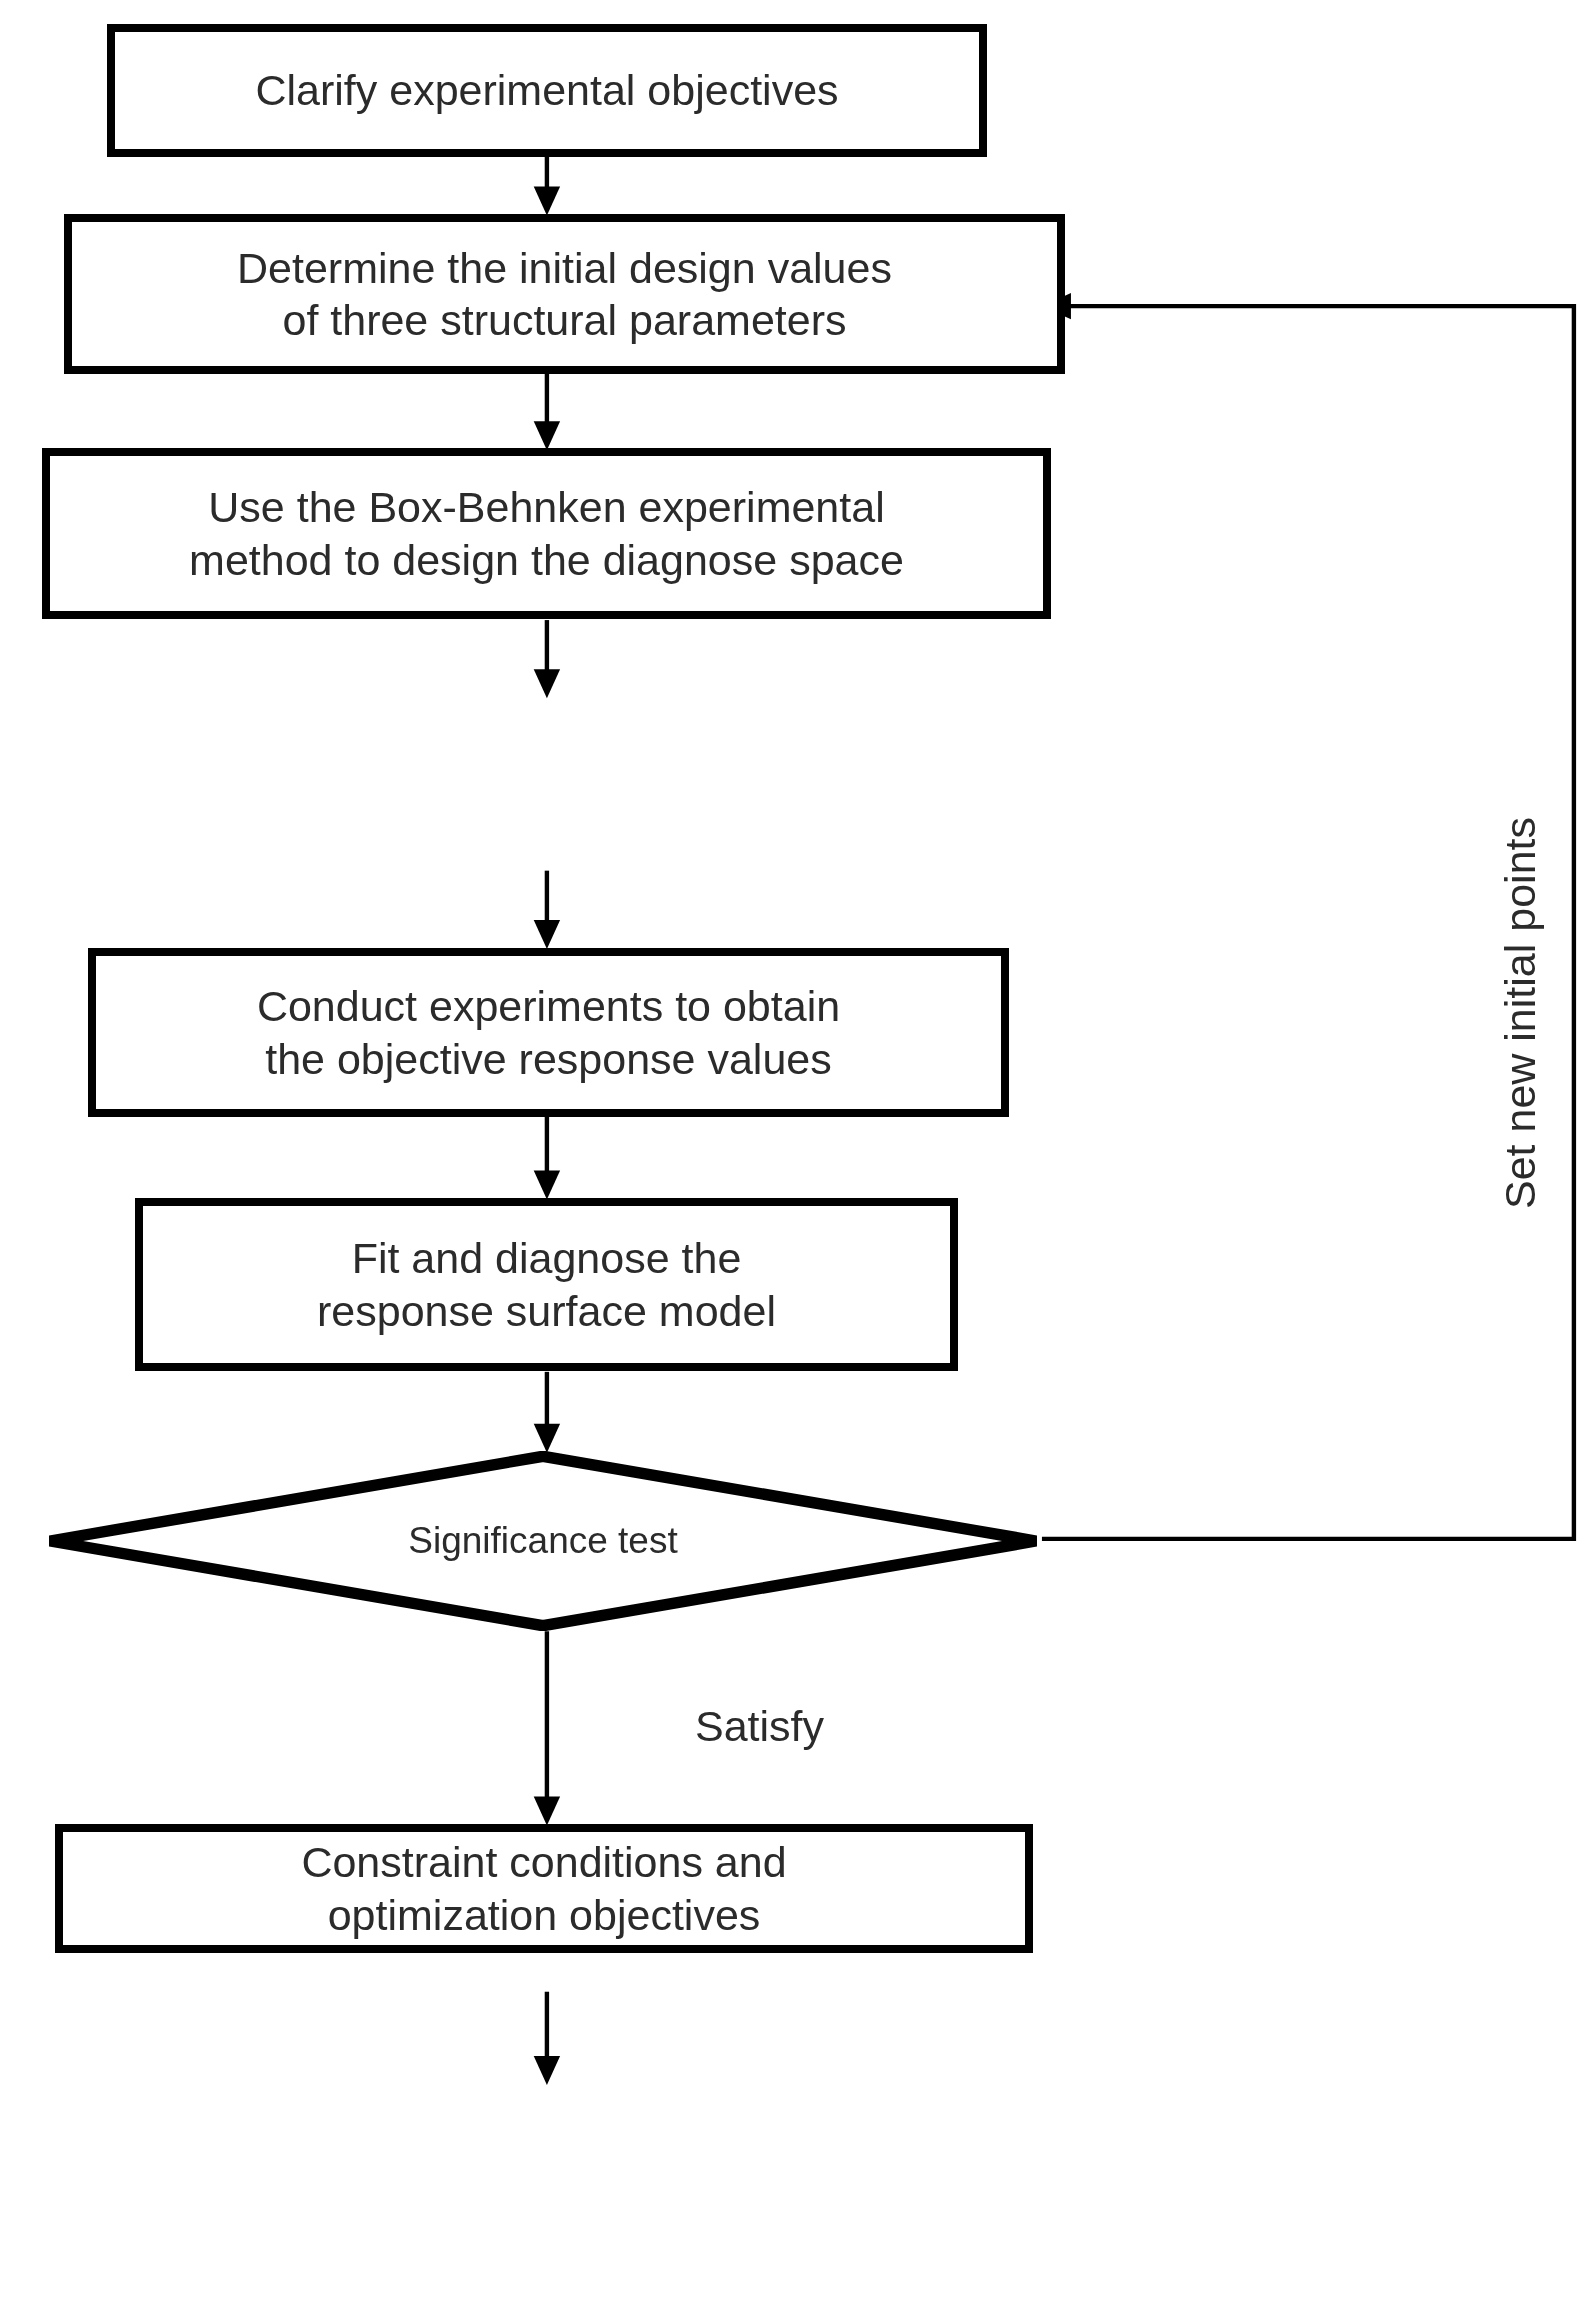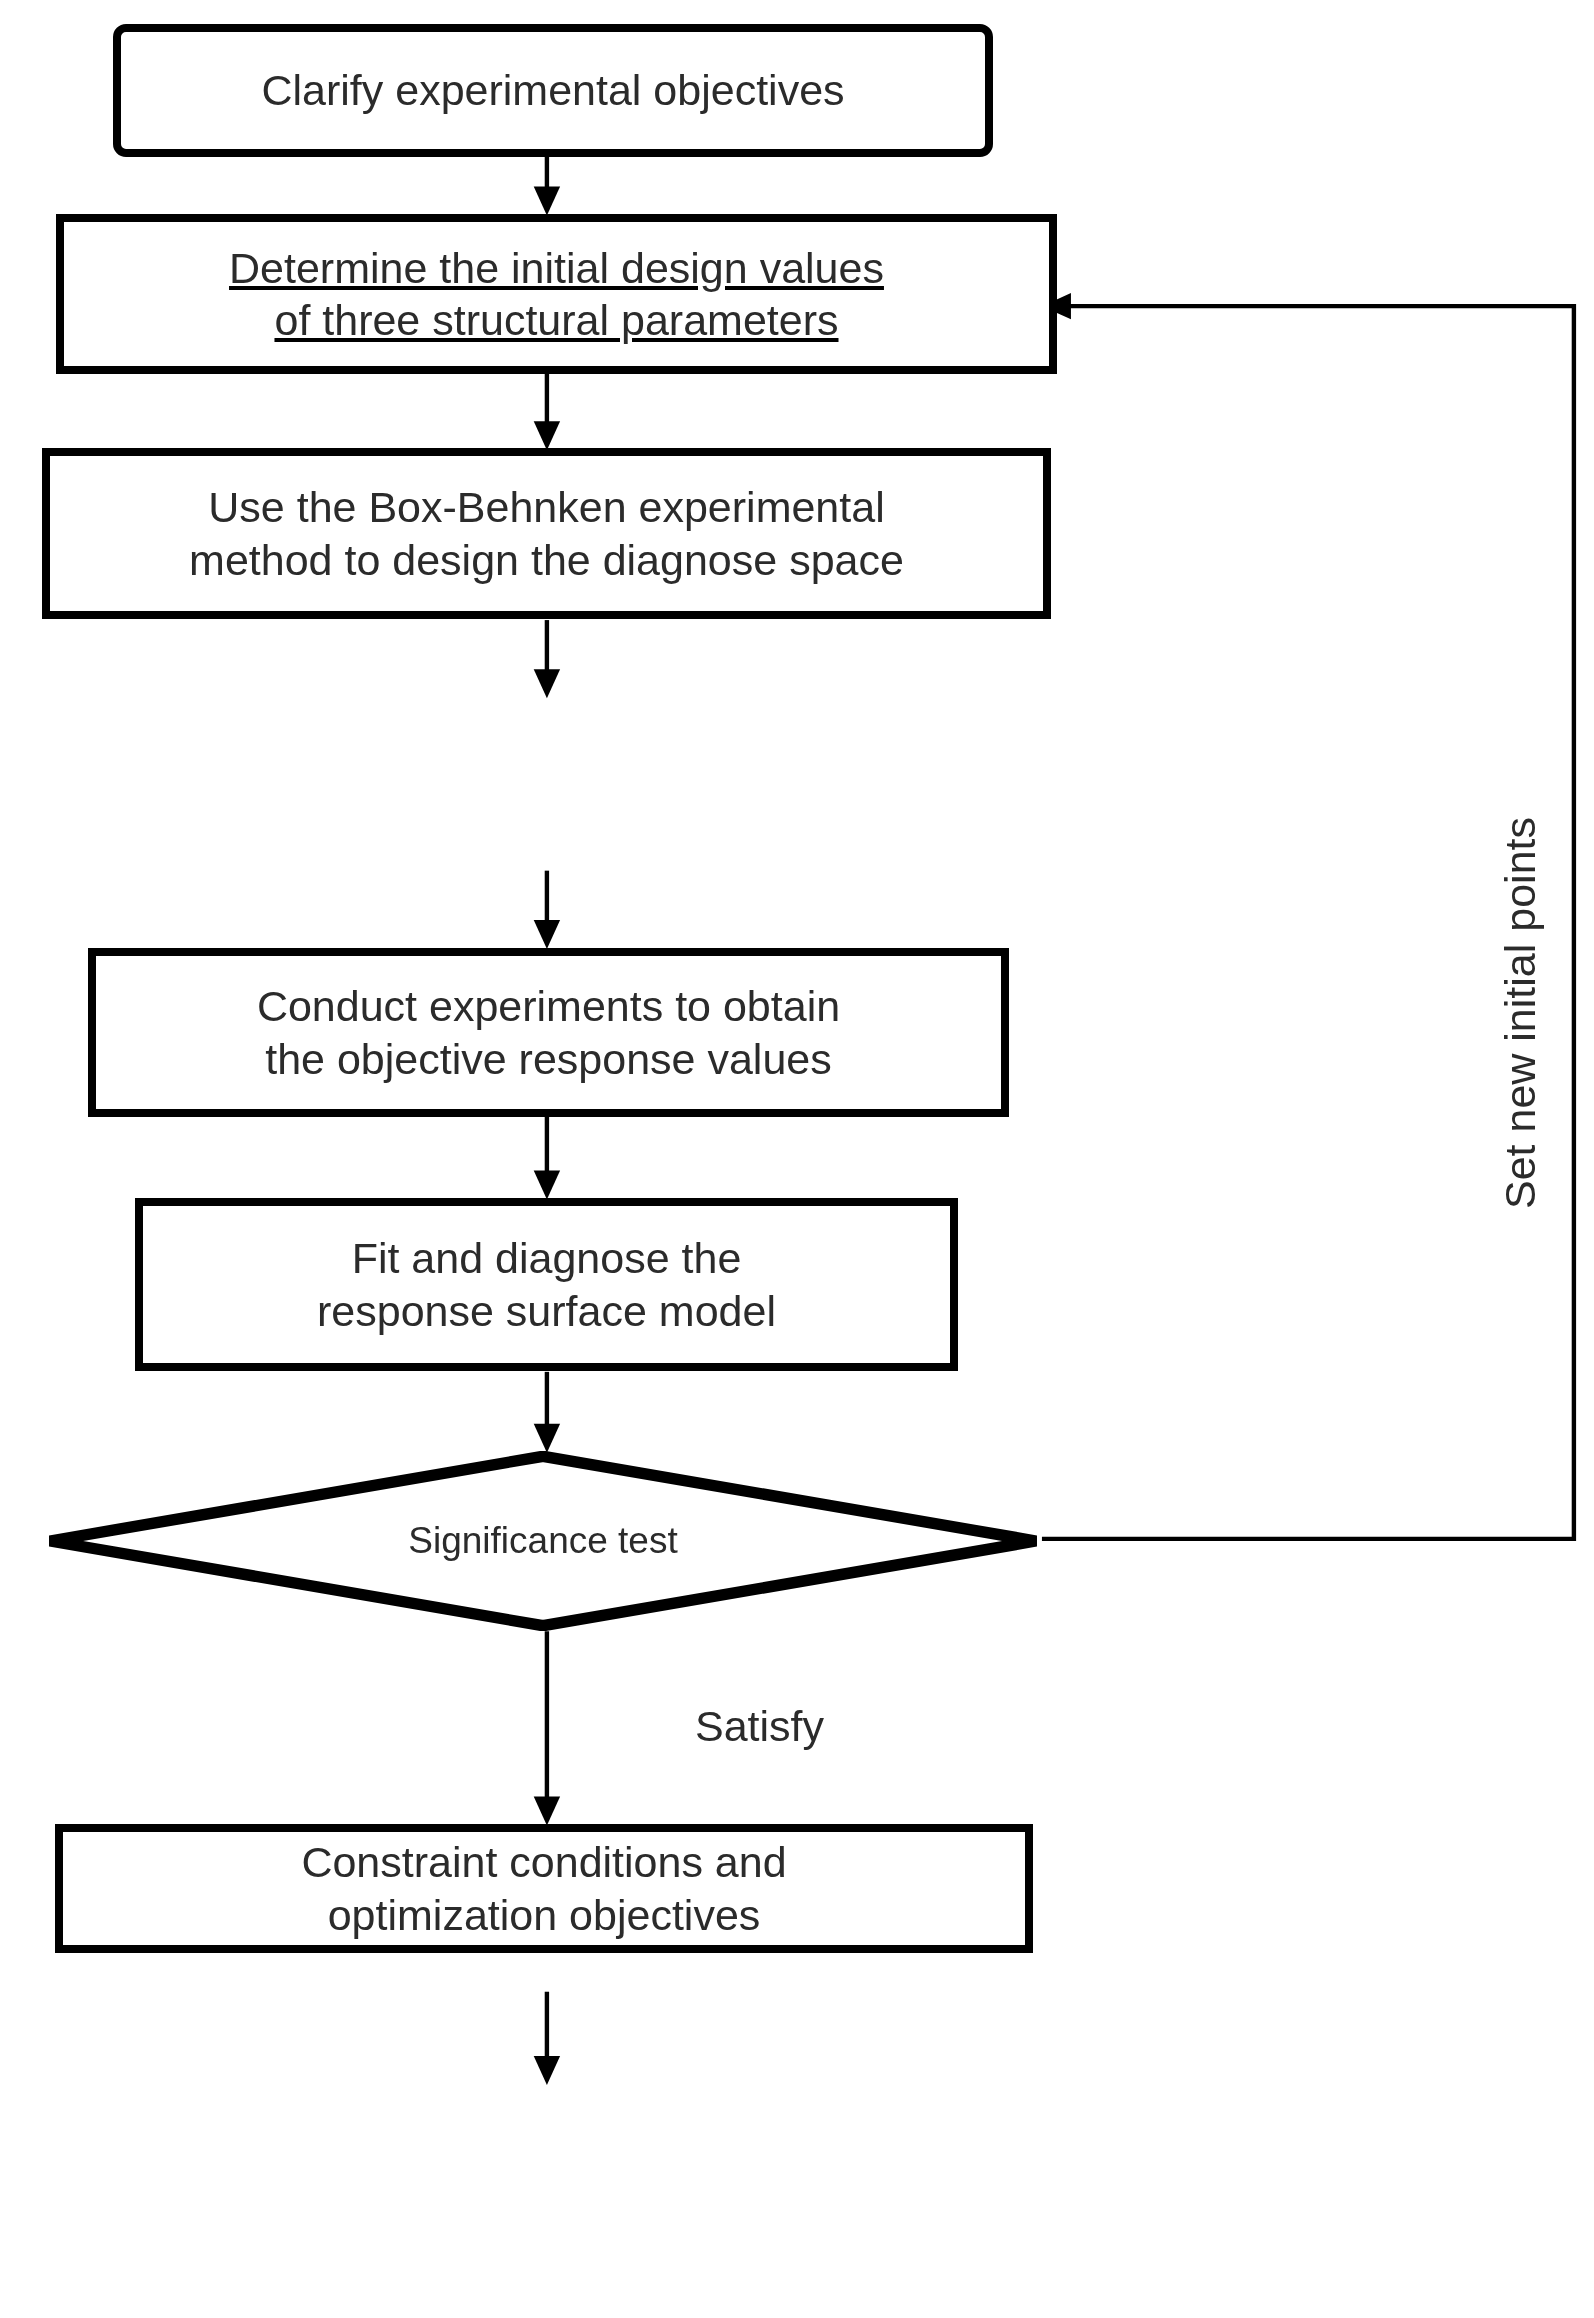--- a/index.html
+++ b/index.html
@@ -116,25 +116,25 @@
     <line x1="622" y1="1855" x2="622" y2="2061" stroke-width="5"></line>
     <polygon points="622,2076 607,2043 637,2043"></polygon>
 
     <line x1="622" y1="2265" x2="622" y2="2356" stroke-width="5"></line>
     <polygon points="622,2371 607,2338 637,2338"></polygon>
 
     <polyline points="1185,1750 1790,1750 1790,348 1202,348" stroke-width="5"></polyline>
     <polygon points="1185,348 1218,333 1218,363"></polygon>
   </svg>
 
-  <div class="node" style="left:113px; top:24px; width:880px; height:133px;border-radius:13px;">
+  <div class="node" style="left:107px; top:24px; width:880px; height:133px;">
     <span class="label">Clarify experimental objectives</span>
   </div>
 
-  <div class="node" style="left:56px; top:214px; width:1001px; height:160px;text-decoration:underline;">
+  <div class="node" style="left:64px; top:214px; width:1001px; height:160px;">
     <span class="label">Determine the initial design values
 of three structural parameters</span>
   </div>
 
   <div class="node" style="left:42px; top:448px; width:1009px; height:171px;">
     <span class="label">Use the Box-Behnken experimental
 method to design the diagnose space</span>
   </div>
 
 

